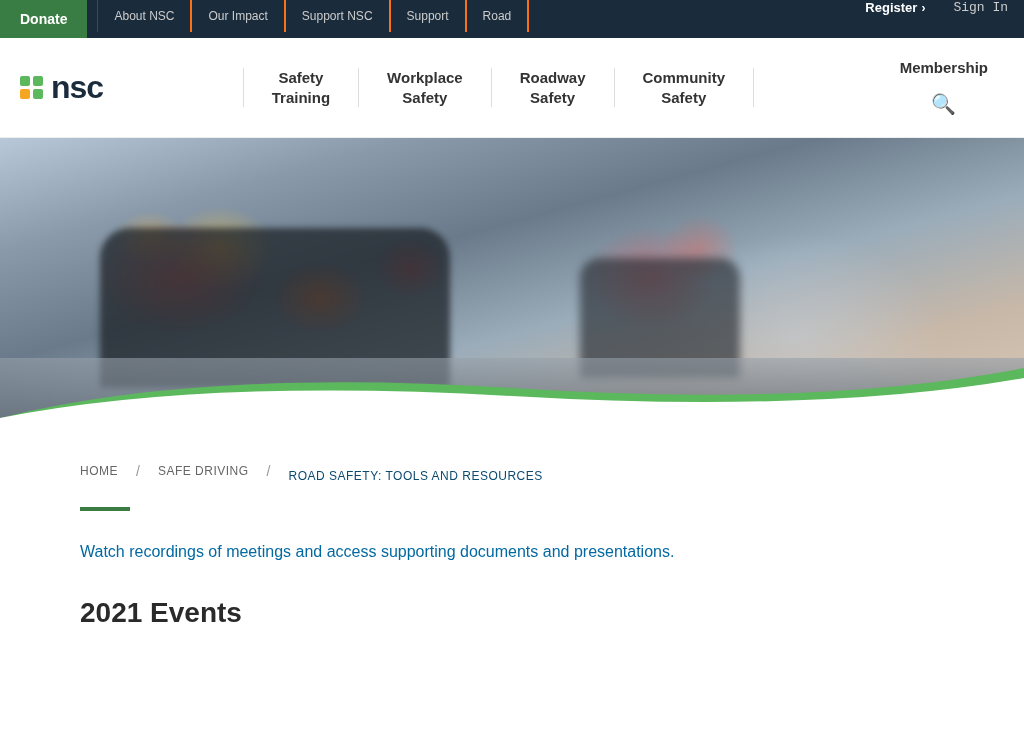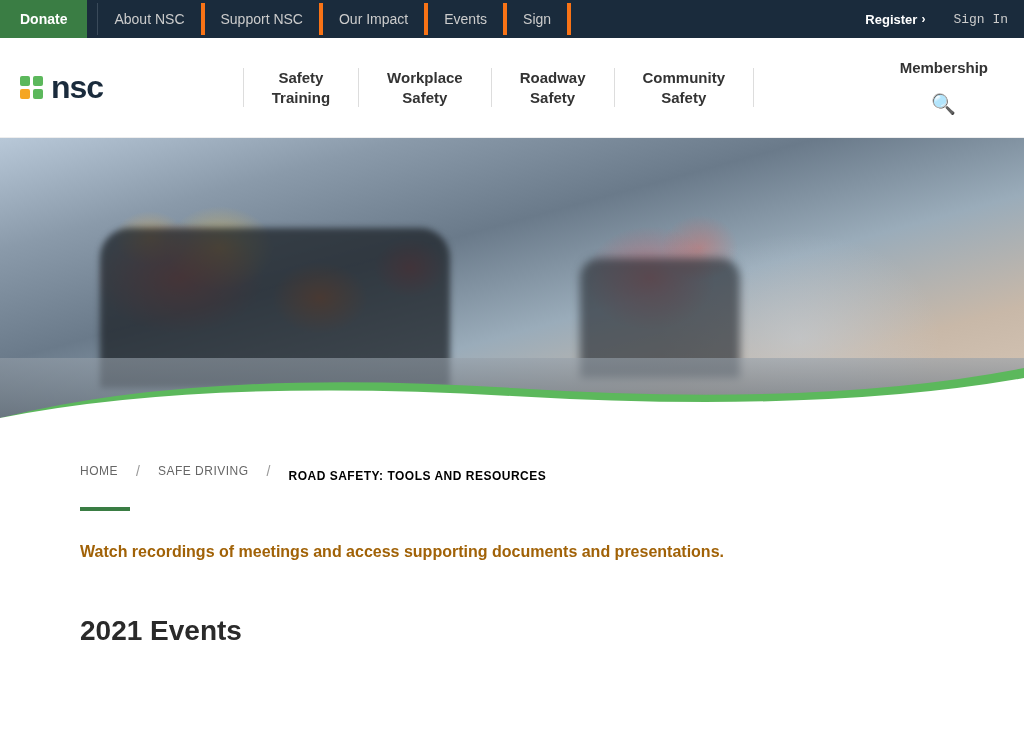--- a/index.html
+++ b/index.html
@@ -2,21 +2,21 @@
 <html><head>
   <meta charset="utf-8">
   <style>
     * { margin: 0; padding: 0; box-sizing: border-box; }
     body { font-family: Arial, sans-serif; background: #fff; width: 1024px; overflow-x: hidden; }
 
     
     .top-bar {
       background: #1a2b3c;
       display: flex;
-      align-items: center;
+      align-items: flex-start;
       height: 38px;
       padding: 0 16px;
     }
     .top-bar-donate {
       background: #3a7d44;
       color: #fff;
       font-size: 14px;
       font-weight: 600;
       padding: 0 20px;
       height: 38px;
@@ -27,24 +27,24 @@
       margin-left: -16px;
     }
     .top-bar-nav {
       display: flex;
       align-items: center;
       gap: 0;
       margin-left: 10px;
     }
     .top-bar-nav a {
       color: #ccc;
-      font-size: 14px;
+      font-size: 12px;
       text-decoration: none;
       padding: 0 16px;
-      border-right: 4px solid #f97316;
+      border-right: 2px solid #f97316;
       height: 32px;
       display: flex;
       align-items: center;
     }
     .top-bar-nav a:first-child { border-left: 1px solid #3a4a5a; }
     .top-bar-right {
       margin-left: auto;
       display: flex;
       align-items: center;
       gap: 28px;
@@ -231,63 +231,62 @@
       font-size: 12px;
     }
     .breadcrumb-item {
       color: #666;
       text-transform: uppercase;
       letter-spacing: 0.5px;
       text-decoration: none;
       font-weight: 500;
     }
     .breadcrumb-item.active {
-      color: #000000;
-      font-weight: 700;
+      color: #0c4a6e;
+      font-weight: 400;
       margin-top: 11px;
     }
     .breadcrumb-sep { color: #999; font-size: 14px; }
     .page-title {
       font-size: 52px;
       font-weight: 800;
       color: #2a2a2a;
       line-height: 1.15;
       margin-bottom: 20px;
     }
     .green-line {
       width: 50px;
       height: 4px;
       background: #3a7d44;
       margin-bottom: 28px;
     }
     .page-description {
       font-size: 16px;
-      color: #a16207;
+      color: #0369a1;
       line-height: 1.6;
-      margin-bottom: 50px;
-      font-weight: bold;
+      margin-bottom: 32px;
     }
     .events-year {
       font-size: 28px;
       font-weight: 800;
       color: #2a2a2a;
       margin-bottom: 8px;
     }
   </style>
 </head>
 <body>
 
 <div class="top-bar">
   <button class="top-bar-donate">Donate</button>
   <nav class="top-bar-nav">
     <a href="#">About NSC</a>
+    <a href="#">Our Impact</a>
     <a href="#">Support NSC</a>
-    <a href="#">Our Impact</a>
-    <a href="#">Events</a>
-    <a href="#">Sign</a>
+    <a href="#">Support</a>
+    <a href="#">Road</a>
   </nav>
   <div class="top-bar-right">
     <a href="#" class="top-bar-register">
       <span>Register</span>
       <span class="arrow">›</span>
     </a>
     <a href="#" class="top-bar-signin">Sign In</a>
   </div>
 </div>
 

